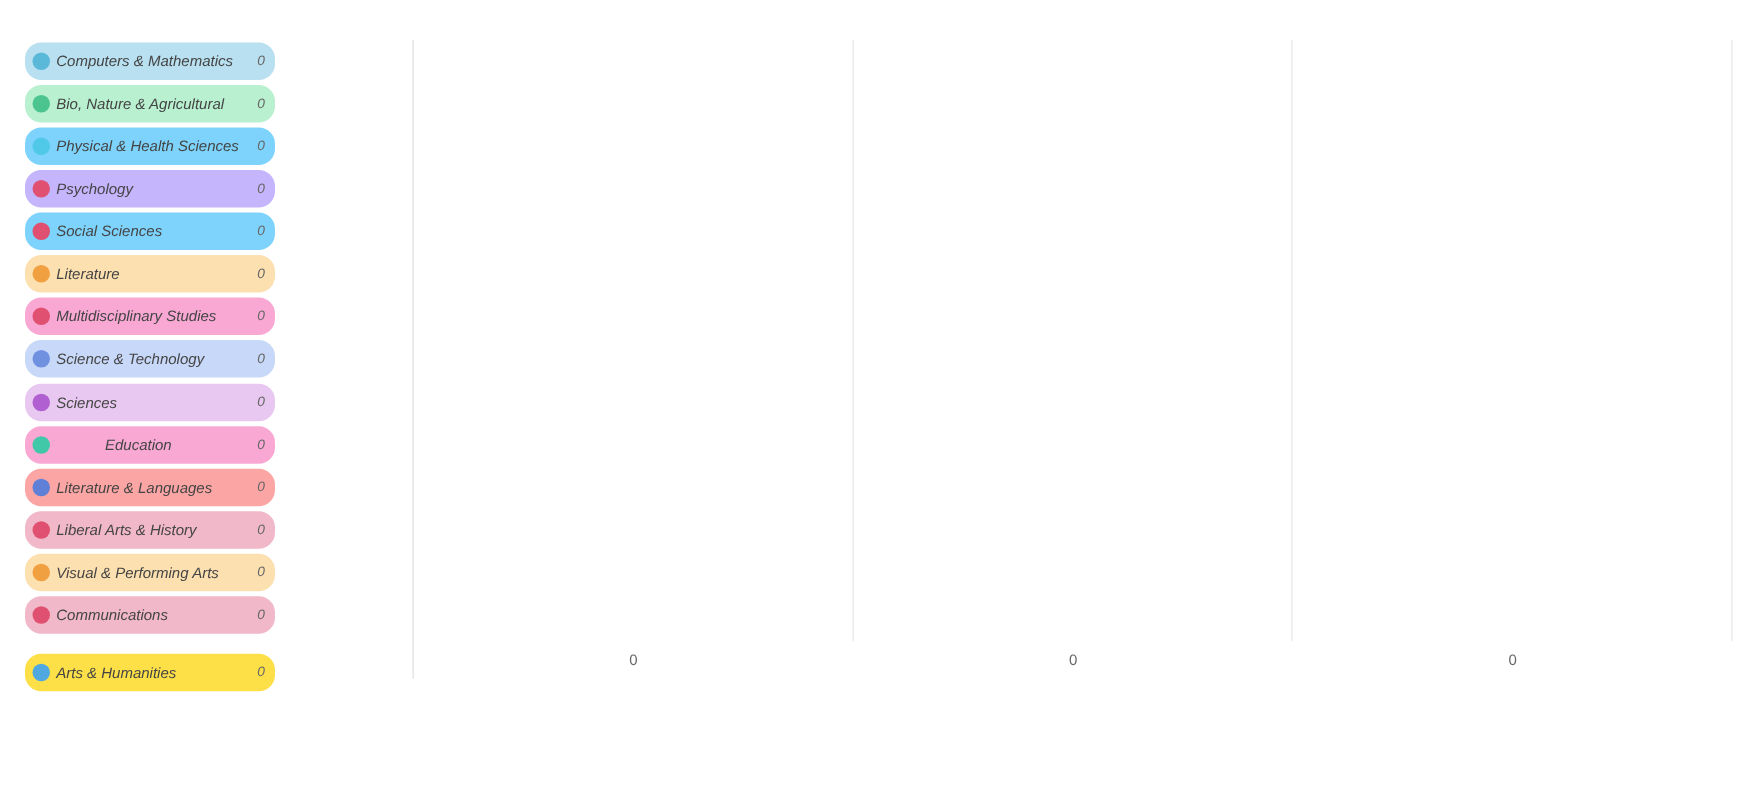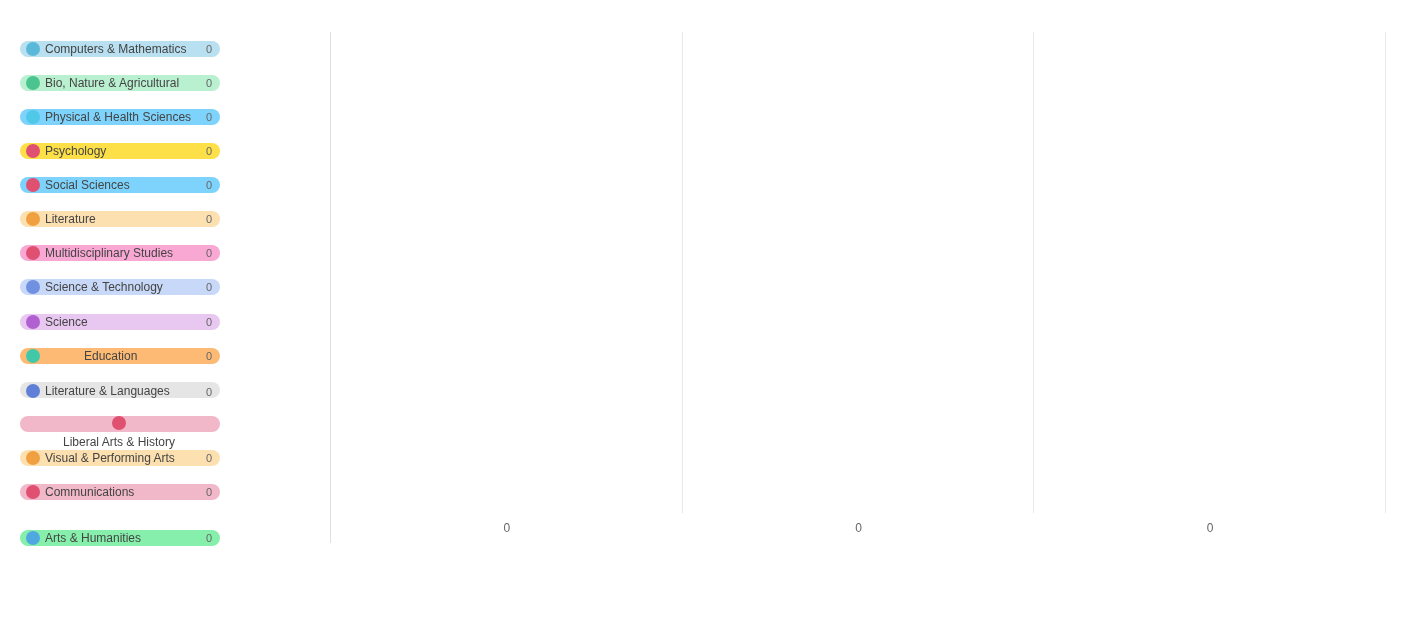--- a/index.html
+++ b/index.html
@@ -80,72 +80,73 @@
     }
     .bar-row {
       display: flex;
       align-items: center;
       height: 34px;
       position: relative;
     }
     .bar-label-pill {
       display: flex;
       align-items: center;
-      height: 16px;
+      height: 30px;
       border-radius: 13px;
       padding: 0 8px 0 6px;
       font-size: 12px;
       color: #444;
       min-width: 200px;
       max-width: 280px;
       white-space: nowrap;
       gap: 5px;
+      font-style: italic;
     }
     .pill-dot {
       width: 14px;
       height: 14px;
       border-radius: 50%;
       flex-shrink: 0;
     }
     .pill-value {
       margin-left: auto;
       font-size: 11px;
       color: #666;
       padding-left: 8px;
     }
     
     .cat-0  { background: #b8e0f0; } 
     .cat-0 .pill-dot { background: #5ab8d8; }
     .cat-1  { background: #b8f0d0; } 
     .cat-1 .pill-dot { background: #4cc490; }
     .cat-2  { background: #7dd3fc; } 
     .cat-2 .pill-dot { background: #50c8e8; }
-    .cat-3  { background: #fde047; } 
+    .cat-3  { background: #c4b5fd; } 
     .cat-3 .pill-dot { background: #e05070; }
     .cat-4  { background: #7dd3fc; } 
     .cat-4 .pill-dot { background: #e05070; }
     .cat-5  { background: #fde0b0; } 
     .cat-5 .pill-dot { background: #f0a040; }
     .cat-6  { background: #f9a8d4; } 
     .cat-6 .pill-dot { background: #e05070; }
     .cat-7  { background: #c8d8f8; } 
     .cat-7 .pill-dot { background: #7090e0; }
     .cat-8  { background: #e8c8f0; } 
     .cat-8 .pill-dot { background: #b060d0; }
-    .cat-9  { background: #fdba74; gap: 44px; } 
+    .cat-9  { background: #f9a8d4; gap: 44px; } 
     .cat-9 .pill-dot { background: #40c8a8; }
-    .cat-10 { background: #e5e5e5; align-items: flex-end; } 
+    .cat-10 { background: #fca5a5; } 
     .cat-10 .pill-dot { background: #6080d8; }
-    .cat-11 { background: #f0b8c8; flex-direction: column; } 
+    .cat-11 { background: #f0b8c8; } 
     .cat-11 .pill-dot { background: #e05070; }
     .cat-12 { background: #fde0b0; } 
     .cat-12 .pill-dot { background: #f0a040; }
     .cat-13 { background: #f0b8c8; } 
     .cat-13 .pill-dot { background: #e05070; }
-    .cat-14 { background: #86efac; margin-top: 24px; } 
+    .cat-14 { background: #fde047; margin-top: 24px; } 
     .cat-14 .pill-dot { background: #50a8e0; }
   </style>
 </head>
 <body>
 
 <div class="chart-container">
   <div class="chart-title"></div>
   <div class="source-label"></div>
 
   <div class="chart-area">
@@ -203,21 +204,21 @@
         <div class="bar-row">
           <div class="bar-label-pill cat-7">
             <div class="pill-dot"></div>
             <span>Science &amp; Technology</span>
             <span class="pill-value">0</span>
           </div>
         </div>
         <div class="bar-row">
           <div class="bar-label-pill cat-8">
             <div class="pill-dot"></div>
-            <span>Science</span>
+            <span>Sciences</span>
             <span class="pill-value">0</span>
           </div>
         </div>
         <div class="bar-row">
           <div class="bar-label-pill cat-9">
             <div class="pill-dot"></div>
             <span>Education</span>
             <span class="pill-value">0</span>
           </div>
         </div>

